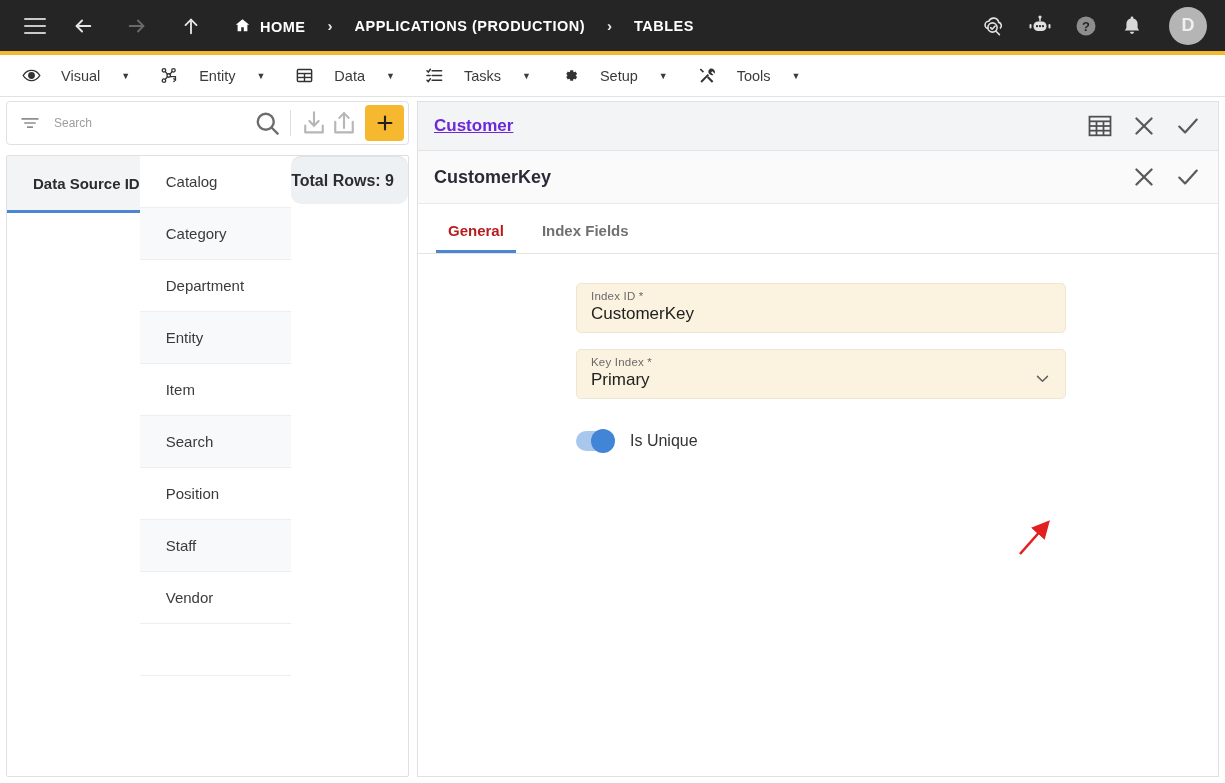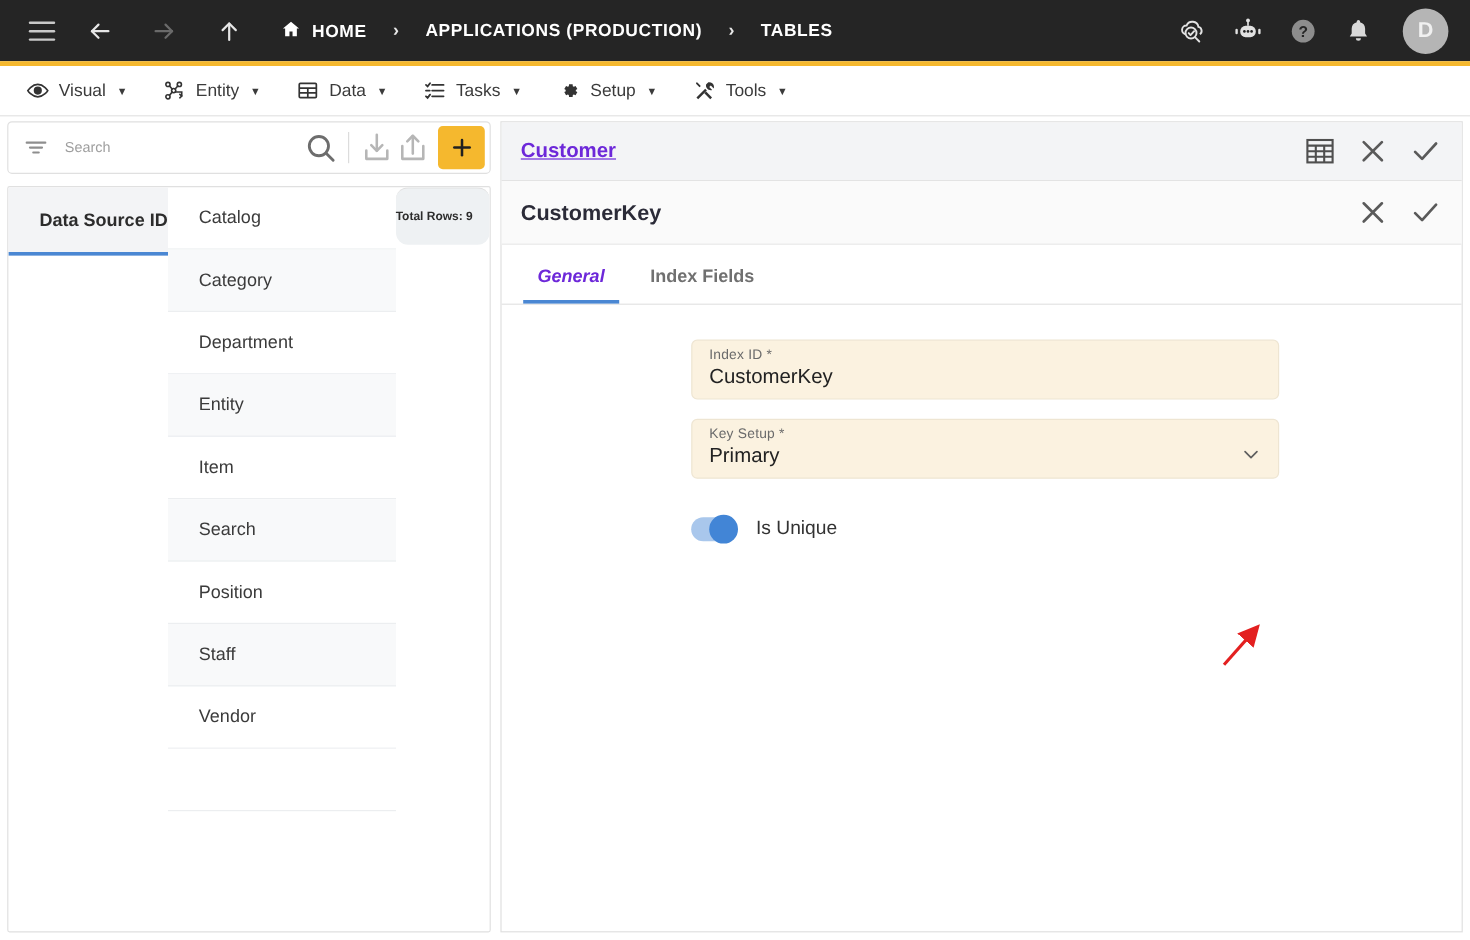--- a/index.html
+++ b/index.html
@@ -39,21 +39,21 @@
     color:#f0f0f0; font-size:18px; font-weight:bold;
     display:flex; align-items:center; justify-content:center; cursor:pointer; margin-left:4px;
   }
 
   
   .menubar {
     position:absolute; left:0; top:55px; width:1225px; height:42px;
     background:#ffffff; display:flex; align-items:center; border-bottom:1px solid #e3e3e3;
   }
   .menu-item {
-    display:flex; align-items:center; gap:8px; margin-left:22px; cursor:pointer;
+    display:flex; align-items:center; gap:20px; margin-left:22px; cursor:pointer;
     color:#3b3b3b; font-size:14.5px; padding:4px 4px;
   }
   .menu-item:first-child { margin-left:18px; }
   .menu-item .mi-ico { width:19px; height:19px; display:flex; align-items:center; justify-content:center; }
   .menu-item .mi-ico svg { width:19px; height:19px; }
   .caret { font-size:9px; color:#3b3b3b; margin-left:1px; }
 
   .brand { position:absolute; right:14px; top:0; height:42px; display:flex; align-items:center; gap:7px; }
   .brand-mark { width:32px; height:32px; }
   .brand-text { font-size:23px; letter-spacing:2px; color:#2b2b2b; font-family:"Liberation Sans", sans-serif; }
@@ -93,21 +93,21 @@
   .grid-body { flex:1; overflow:hidden; }
   .grid-row {
     height:52px; display:flex; align-items:center; padding-left:26px;
     font-size:15px; color:#3b3b3b; border-bottom:1px solid #eceef0; cursor:pointer;
   }
   .grid-row.alt { background:#f8f9fa; }
   .grid-filler { height:52px; border-bottom:1px solid #eceef0; background:#fff; }
   .grid-foot {
     height:48px; background:#eef1f3; border-top:1px solid #e0e0e0;
     display:flex; align-items:center; justify-content:flex-end; padding-right:14px;
-    font-size:10px; font-weight:bold; color:#2c2c2c;border-radius:10px;
+    font-size:16px; font-weight:bold; color:#2c2c2c;border-radius:10px;
   }
 
   
   .right {
     position:absolute; left:417px; top:101px; width:802px; height:676px;
     border:1px solid #e0e0e0; background:#fff; display:flex; flex-direction:column;
   }
   .rec-head {
     height:49px; background:#f3f4f6; border-bottom:1px solid #e3e3e3;
     display:flex; align-items:center; padding:0 16px 0 16px;
@@ -120,21 +120,21 @@
     height:53px; background:#fafafa; border-bottom:1px solid #e9e9e9;
     display:flex; align-items:center; padding:0 16px;
   }
   .sub-title { font-size:18px; font-weight:bold; color:#2b2b38; flex:1; }
 
   .tabs { height:50px; display:flex; align-items:flex-end; border-bottom:1px solid #e3e3e3; padding-left:18px; }
   .tab {
     padding:0 12px 11px 12px; font-size:15px; font-weight:bold; color:#707070; cursor:pointer;
     border-bottom:3px solid transparent; margin-right:14px;
   }
-  .tab.active { color:#6d28d9; border-bottom-color:#4a87d3;font-style:italic; }
+  .tab.active { color:#b91c1c; border-bottom-color:#4a87d3; }
 
   .form { flex:1; position:relative; padding-top:29px; }
   .field {
     position:relative; margin-left:158px; width:490px; height:50px;
     background:#FBF2E0; border:1px solid #eee5d2; border-radius:5px;
     padding:6px 12px 0 14px; margin-bottom:16px; cursor:text;
   }
   .field-label { font-size:11.5px; color:#6b6b6b; letter-spacing:.2px; }
   .field-value { font-size:17px; color:#222; margin-top:2px; }
   .chev { position:absolute; right:14px; top:20px; width:17px; height:17px; cursor:pointer; }
@@ -428,21 +428,21 @@
     </div>
 
     <div class="form">
 
       <div class="field">
         <div class="field-label">Index ID *</div>
         <div class="field-value">CustomerKey</div>
       </div>
 
       <div class="field">
-        <div class="field-label">Key Setup *</div>
+        <div class="field-label">Key Index *</div>
         <div class="field-value">Primary</div>
         <span class="chev">
           <svg viewBox="0 0 24 24" fill="none" stroke="#5f5f5f" stroke-width="2" stroke-linecap="round" stroke-linejoin="round">
             <polyline points="5 9 12 16 19 9"></polyline>
           </svg>
         </span>
       </div>
 
       <div class="toggle-row">
         <span class="toggle">

